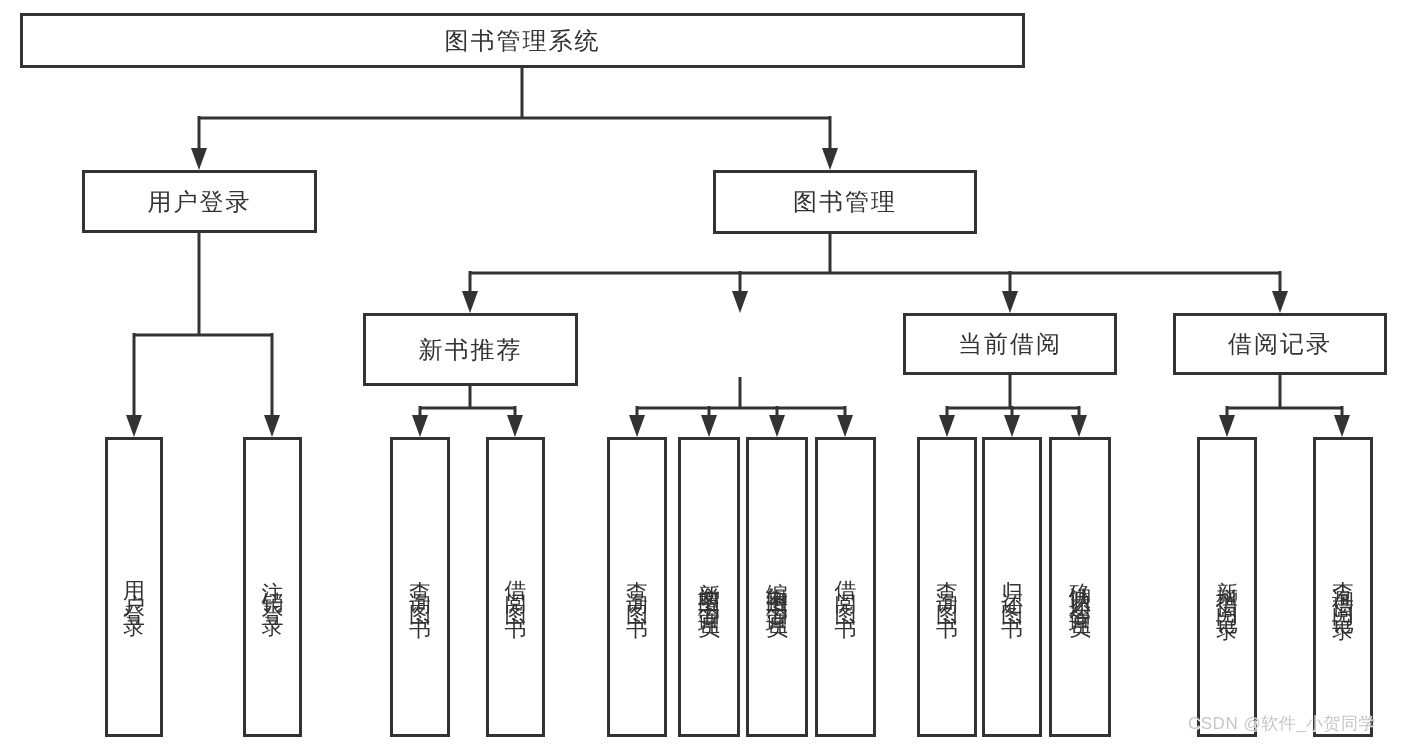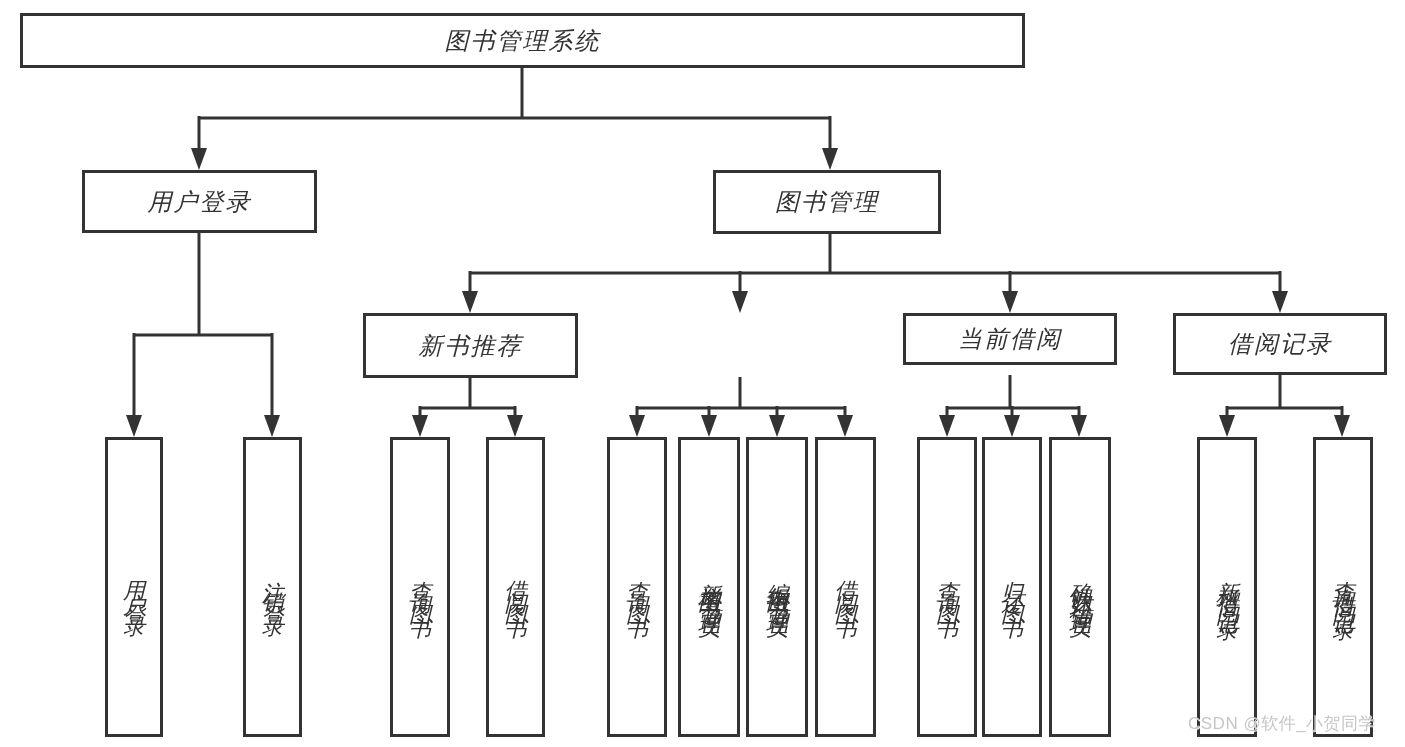--- a/index.html
+++ b/index.html
@@ -20,21 +20,20 @@
   .node {
     position: absolute;
     box-sizing: border-box;
     border: 3px solid #333333;
     background: #ffffff;
     color: #333333;
     display: flex;
     align-items: center;
     justify-content: center;
     text-align: center;
-    font-style: italic;
   }
   .hnode {
     font-size: 24px;
     letter-spacing: 2px;
     white-space: nowrap;
   }
   .vnode {
     font-size: 22px;
     writing-mode: vertical-rl;
     text-orientation: mixed;
@@ -121,24 +120,24 @@
       <polygon points="1004,415 1020,415 1012,437"></polygon>
       <polygon points="1071,415 1087,415 1079,437"></polygon>
       <polygon points="1219,415 1235,415 1227,437"></polygon>
       <polygon points="1334,415 1350,415 1342,437"></polygon>
     </g>
   </svg>
 
   <div class="node hnode" style="left:20px; top:13px; width:1005px; height:55px;">图书管理系统</div>
 
   <div class="node hnode" style="left:82px; top:170px; width:235px; height:63px;">用户登录</div>
-  <div class="node hnode" style="left:713px; top:170px; width:228px; height:64px;text-align:right;">图书管理</div>
+  <div class="node hnode" style="left:713px; top:170px; width:264px; height:64px;text-align:right;">图书管理</div>
 
-  <div class="node hnode" style="left:363px; top:313px; width:215px; height:65px;">新书推荐</div>
-  <div class="node hnode" style="left:903px; top:313px; width:214px; height:52px;">当前借阅</div>
+  <div class="node hnode" style="left:363px; top:313px; width:215px; height:73px;">新书推荐</div>
+  <div class="node hnode" style="left:903px; top:313px; width:214px; height:62px;">当前借阅</div>
   <div class="node hnode" style="left:1173px; top:313px; width:214px; height:62px;">借阅记录</div>
 
   <div class="node vnode ls12" style="left:105px; top:437px; width:58px; height:300px;">用户登录</div>
   <div class="node vnode ls12" style="left:243px; top:437px; width:59px; height:300px;">注销登录</div>
 
   <div class="node vnode ls12" style="left:390px; top:437px; width:60px; height:300px;">查询图书</div>
   <div class="node vnode ls12" style="left:486px; top:437px; width:59px; height:300px;">借阅图书</div>
 
   <div class="node vnode ls12" style="left:607px; top:437px; width:60px; height:300px;">查询图书</div>
   <div class="node vnode ls5" style="left:678px; top:437px; width:62px; height:300px;">新增图书（管理员）</div>

